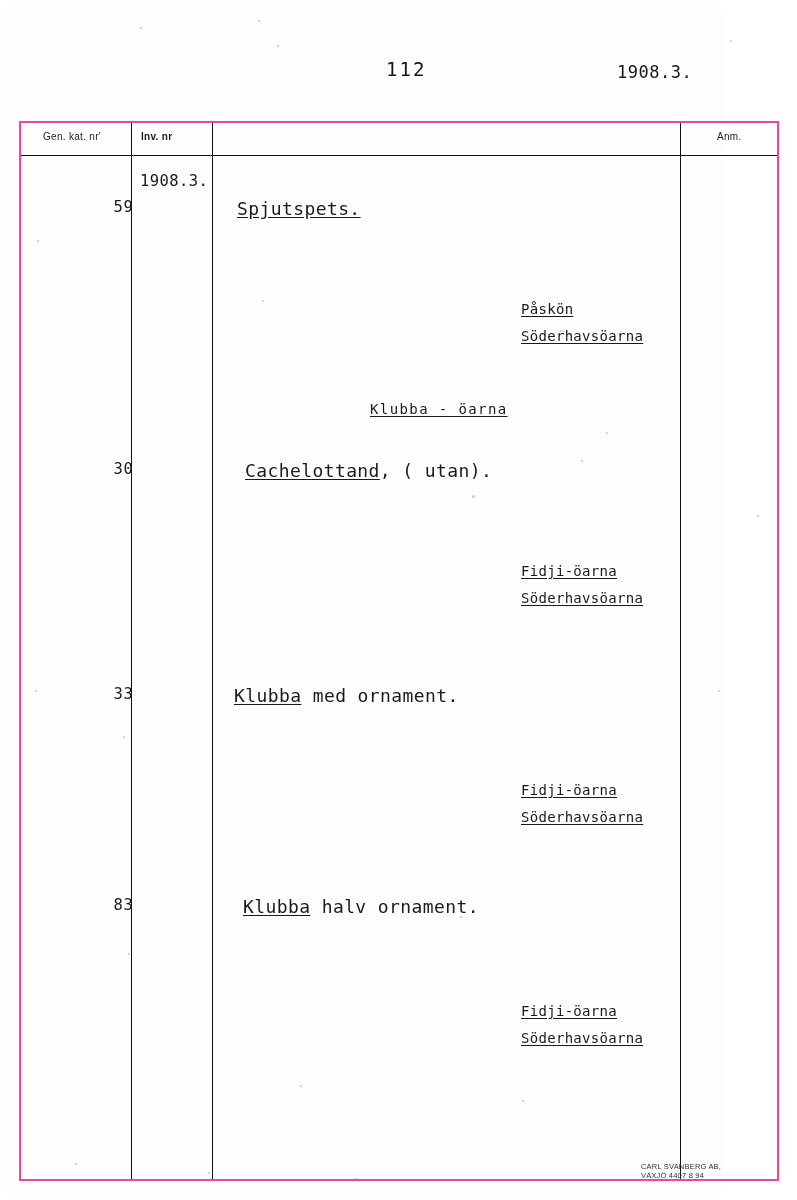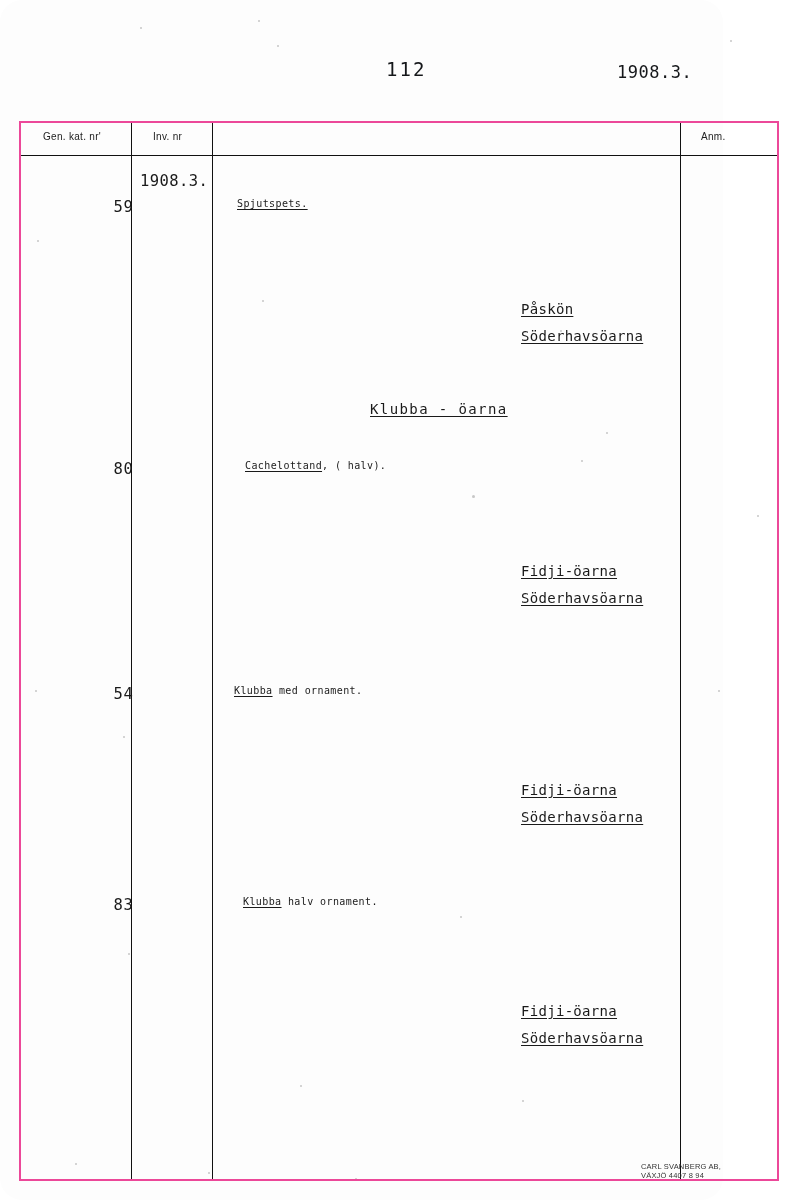--- a/index.html
+++ b/index.html
@@ -85,22 +85,22 @@
 
   .th {
     position: absolute;
     top: 8px;
     font-family: "Liberation Sans", sans-serif;
     font-size: 10px;
     color: #222;
     letter-spacing: .3px;
   }
   .th-gen { left: 22px; }
-  .th-inv { left: 132px; }
-  .th-anm { left: 680px; }
+  .th-inv { left: 120px; font-weight: bold; }
+  .th-anm { left: 696px; }
 
   
   .cell-acc {
     position: absolute;
     left: 119px;
     top: 49px;
     font-size: 15.5px;
     letter-spacing: .4px;
   }
 
@@ -112,21 +112,21 @@
     font-size: 15.5px;
     letter-spacing: .6px;
   }
   .inv-59 { top: 75px; left: 7px; text-align: center; }
   .inv-60 { top: 337px; left: 7px; }
   .inv-61 { top: 562px; left: 7px; }
   .inv-62 { top: 773px; left: 7px; }
 
   .entry {
     position: absolute;
-    font-size: 10px;
+    font-size: 18px;
     letter-spacing: .4px;
     white-space: nowrap;
   }
   .u { text-decoration: underline; text-underline-offset: 2px; }
 
   .e-59     { left: 216px; top: 75px; }
   .e-60     { left: 224px; top: 337px; }
   .e-61     { left: 213px; top: 562px; }
   .e-62     { left: 222px; top: 773px; }
 
@@ -209,32 +209,32 @@
     <div class="prov p59a">
       <span class="u">Påskön</span>
     </div>
     <div class="prov p59b">
       <span class="u">Söderhavsöarna</span>
     </div>
     <div class="prov p59c">
       <span class="u">Klubba - öarna</span>
     </div>
 
-    <div class="invnr inv-60">80</div>
+    <div class="invnr inv-60">30</div>
     <div class="entry e-60">
-      <span class="u">Cachelottand</span><span>, ( halv).</span>
+      <span class="u">Cachelottand</span><span>, ( utan).</span>
     </div>
     <div class="prov p60a">
       <span class="u">Fidji-öarna</span>
     </div>
     <div class="prov p60b">
       <span class="u">Söderhavsöarna</span>
     </div>
 
-    <div class="invnr inv-61">54</div>
+    <div class="invnr inv-61">33</div>
     <div class="entry e-61">
       <span class="u">Klubba</span><span> med ornament.</span>
     </div>
     <div class="prov p61a">
       <span class="u">Fidji-öarna</span>
     </div>
     <div class="prov p61b">
       <span class="u">Söderhavsöarna</span>
     </div>
 

